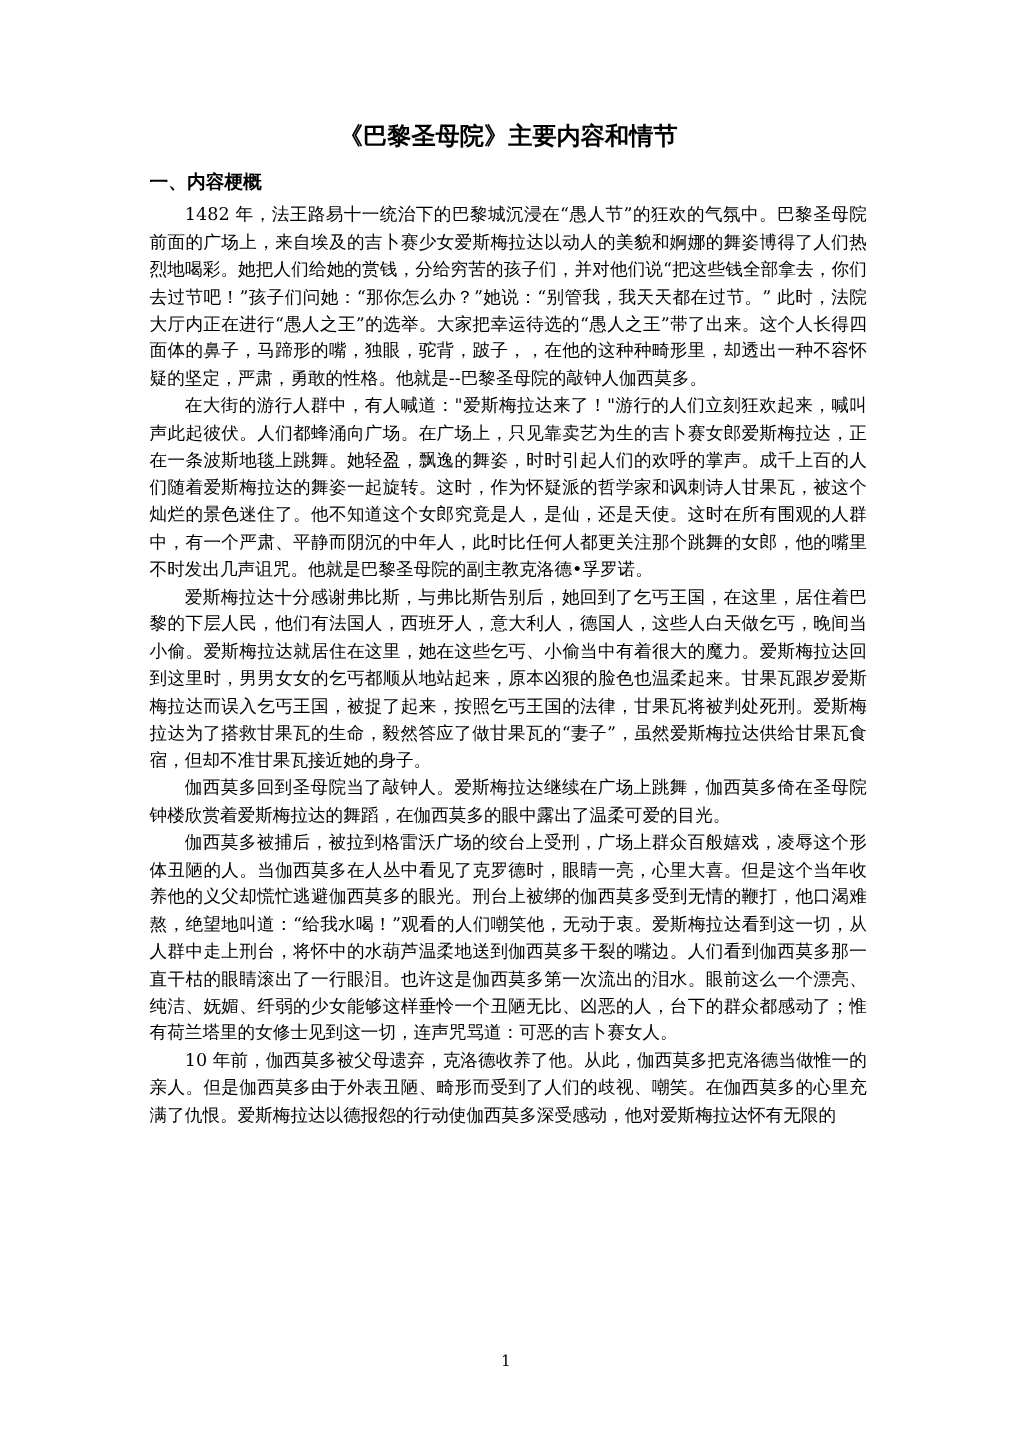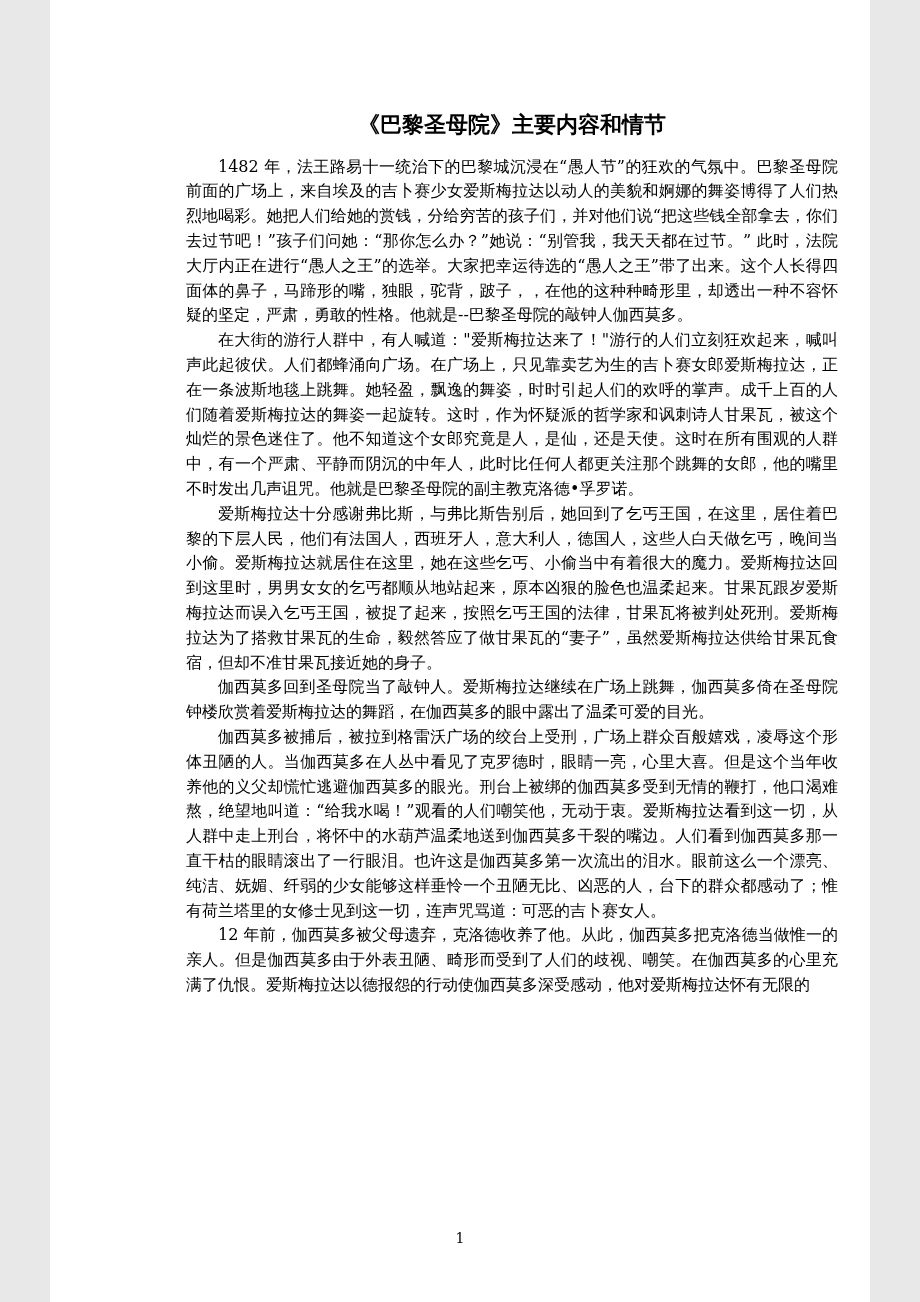--- a/index.html
+++ b/index.html
@@ -1,19 +1,19 @@
 <!DOCTYPE html>
 <html><head>
 <meta charset="utf-8">
 <style>
   * { box-sizing: border-box; }
   html, body { margin: 0; padding: 0; background: #e8e8e8; }
   .page {
     position: relative;
-    width: 820px;
+    width: 920px;
     height: 1302px;
     margin: 0 auto;
     background: #ffffff;
     font-family: "DejaVu Serif", "Liberation Serif", serif;
     color: #000000;
     overflow: hidden;
   }
   .content {
     position: absolute;
     left: 136px;
@@ -49,21 +49,22 @@
     text-align: center;
     font-size: 14px;
   }
 </style>
 </head>
 <body>
 
 <div class="page">
   <div class="content">
     <h1 class="doc-title">《巴黎圣母院》主要内容和情节</h1>
+    <h2 class="section-heading">一、内容梗概</h2>
     <p class="para">1482 年，法王路易十一统治下的巴黎城沉浸在“愚人节”的狂欢的气氛中。巴黎圣母院前面的广场上，来自埃及的吉卜赛少女爱斯梅拉达以动人的美貌和婀娜的舞姿博得了人们热烈地喝彩。她把人们给她的赏钱，分给穷苦的孩子们，并对他们说“把这些钱全部拿去，你们去过节吧！”孩子们问她：“那你怎么办？”她说：“别管我，我天天都在过节。” 此时，法院大厅内正在进行“愚人之王”的选举。大家把幸运待选的“愚人之王”带了出来。这个人长得四面体的鼻子，马蹄形的嘴，独眼，驼背，跛子，，在他的这种种畸形里，却透出一种不容怀疑的坚定，严肃，勇敢的性格。他就是--巴黎圣母院的敲钟人伽西莫多。</p>
     <p class="para">在大街的游行人群中，有人喊道："爱斯梅拉达来了！"游行的人们立刻狂欢起来，喊叫声此起彼伏。人们都蜂涌向广场。在广场上，只见靠卖艺为生的吉卜赛女郎爱斯梅拉达，正在一条波斯地毯上跳舞。她轻盈，飘逸的舞姿，时时引起人们的欢呼的掌声。成千上百的人们随着爱斯梅拉达的舞姿一起旋转。这时，作为怀疑派的哲学家和讽刺诗人甘果瓦，被这个灿烂的景色迷住了。他不知道这个女郎究竟是人，是仙，还是天使。这时在所有围观的人群中，有一个严肃、平静而阴沉的中年人，此时比任何人都更关注那个跳舞的女郎，他的嘴里不时发出几声诅咒。他就是巴黎圣母院的副主教克洛德•孚罗诺。</p>
     <p class="para">爱斯梅拉达十分感谢弗比斯，与弗比斯告别后，她回到了乞丐王国，在这里，居住着巴黎的下层人民，他们有法国人，西班牙人，意大利人，德国人，这些人白天做乞丐，晚间当小偷。爱斯梅拉达就居住在这里，她在这些乞丐、小偷当中有着很大的魔力。爱斯梅拉达回到这里时，男男女女的乞丐都顺从地站起来，原本凶狠的脸色也温柔起来。甘果瓦跟岁爱斯梅拉达而误入乞丐王国，被捉了起来，按照乞丐王国的法律，甘果瓦将被判处死刑。爱斯梅拉达为了搭救甘果瓦的生命，毅然答应了做甘果瓦的“妻子”，虽然爱斯梅拉达供给甘果瓦食宿，但却不准甘果瓦接近她的身子。</p>
     <p class="para">伽西莫多回到圣母院当了敲钟人。爱斯梅拉达继续在广场上跳舞，伽西莫多倚在圣母院钟楼欣赏着爱斯梅拉达的舞蹈，在伽西莫多的眼中露出了温柔可爱的目光。</p>
     <p class="para">伽西莫多被捕后，被拉到格雷沃广场的绞台上受刑，广场上群众百般嬉戏，凌辱这个形体丑陋的人。当伽西莫多在人丛中看见了克罗德时，眼睛一亮，心里大喜。但是这个当年收养他的义父却慌忙逃避伽西莫多的眼光。刑台上被绑的伽西莫多受到无情的鞭打，他口渴难熬，绝望地叫道：“给我水喝！”观看的人们嘲笑他，无动于衷。爱斯梅拉达看到这一切，从人群中走上刑台，将怀中的水葫芦温柔地送到伽西莫多干裂的嘴边。人们看到伽西莫多那一直干枯的眼睛滚出了一行眼泪。也许这是伽西莫多第一次流出的泪水。眼前这么一个漂亮、纯洁、妩媚、纤弱的少女能够这样垂怜一个丑陋无比、凶恶的人，台下的群众都感动了；惟有荷兰塔里的女修士见到这一切，连声咒骂道：可恶的吉卜赛女人。</p>
-    <p class="para">12 年前，伽西莫多被父母遗弃，克洛德收养了他。从此，伽西莫多把克洛德当做惟一的亲人。但是伽西莫多由于外表丑陋、畸形而受到了人们的歧视、嘲笑。在伽西莫多的心里充满了仇恨。爱斯梅拉达以德报怨的行动使伽西莫多深受感动，他对爱斯梅拉达怀有无限的</p>
+    <p class="para">10 年前，伽西莫多被父母遗弃，克洛德收养了他。从此，伽西莫多把克洛德当做惟一的亲人。但是伽西莫多由于外表丑陋、畸形而受到了人们的歧视、嘲笑。在伽西莫多的心里充满了仇恨。爱斯梅拉达以德报怨的行动使伽西莫多深受感动，他对爱斯梅拉达怀有无限的</p>
   </div>
   <div class="page-number">1</div>
 </div>
 
 </body></html>

